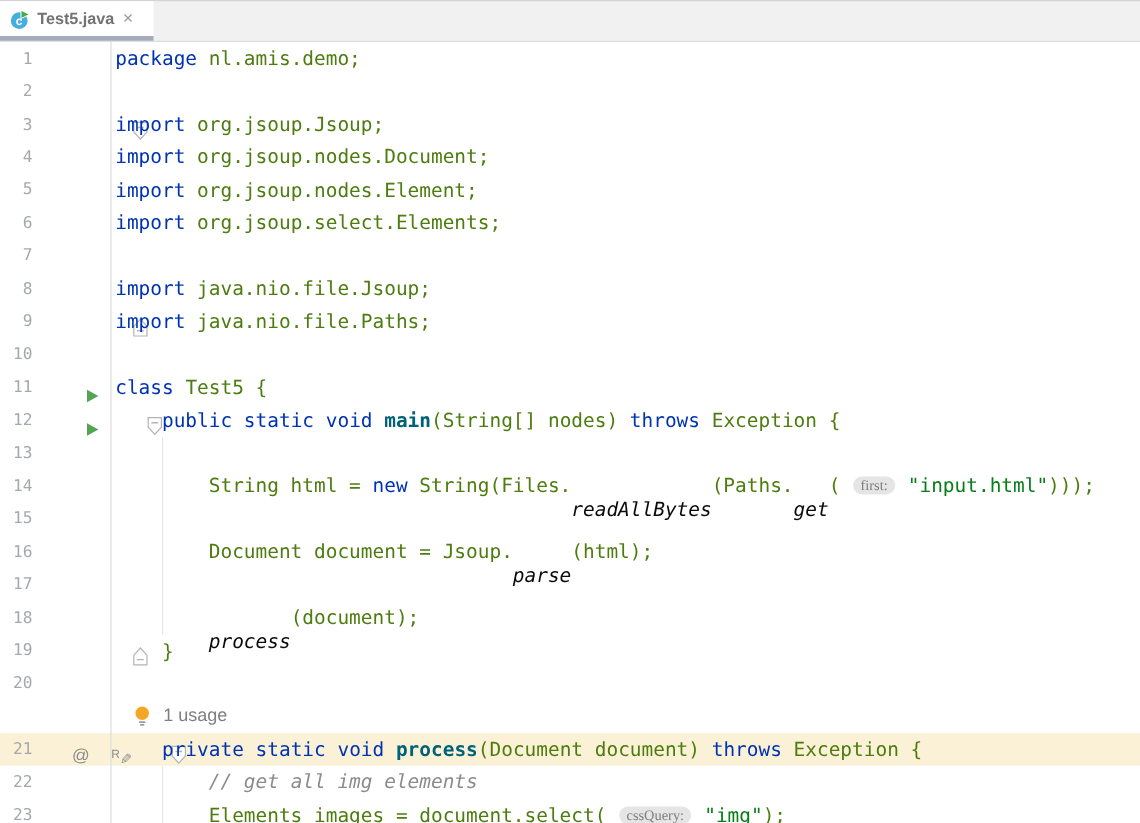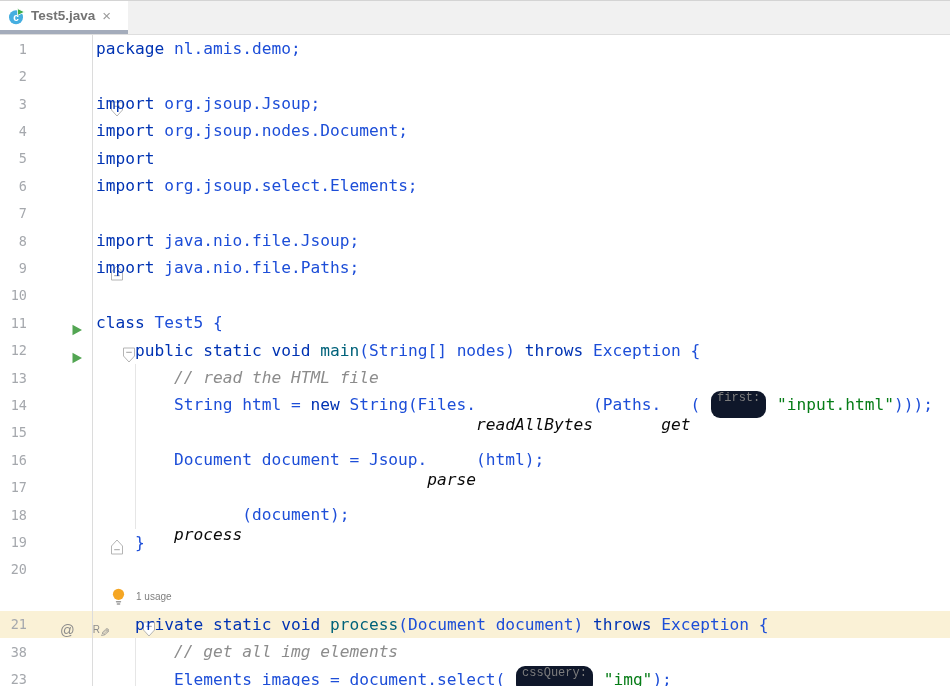--- a/index.html
+++ b/index.html
@@ -42,30 +42,30 @@
   .gic.run{left:44px;cursor:pointer;}
   .gic.fold{left:83px;cursor:pointer;}
   .gic.at{left:33px;font-size:14.5px;color:#8C8C8C;font-family:"Liberation Sans",sans-serif;}
   .gic.rn{left:51px;font-size:10px;color:#8C8C8C;font-family:"Liberation Sans",sans-serif;}
   .rn .pencil{font-size:12px;color:#8C8C8C;display:inline-block;transform:scaleX(-1) translateY(2px);}
   .code{flex:1;padding-left:3px;display:flex;align-items:center;min-width:0;}
   
   .kw{color:#0033B3;}
   .st{color:#067D17;}
   .cm{color:#8C8C8C;font-style:italic;}
-  .md{color:#00627A;}
+  .md{color:#00627A;font-weight:bold;}
   .ms{font-style:italic;margin-top:40px;}
-  .pl{color:#1d4ed8;}
+  .pl{color:#4d7c0f;}
   .hint{
-    background:#0f172a;color:#7D7D7D;border-radius:9px;padding:1px 6px 14px;
-    font-family:Liberation Mono, monospace;font-size:12px;line-height:1;
+    background:#e5e5e5;color:#7D7D7D;border-radius:9px;padding:1px 6px 2px;
+    font-family:Liberation Serif, serif;font-size:12px;line-height:1;
     display:inline-block;margin:0 1px;
   }
   .usage-wrap{display:flex;align-items:center;gap:10px;padding-left:15px;}
-  .usage-txt{font-size:10px;color:#7F7F7F;font-family:"Liberation Sans",sans-serif;text-align:center;}
+  .usage-txt{font-size:15px;color:#7F7F7F;font-family:"Liberation Sans",sans-serif;text-align:center;}
   .iguide{position:absolute;width:1px;background:#E6E6E6;left:135px;z-index:0;}
   .row *{position:relative;z-index:1;}
 </style>
 </head>
 <body>
 
 <div class="tabbar">
   <div class="tab">
     <span class="tab-icon">
       <svg width="17" height="17" viewBox="0 0 17 17">
@@ -84,54 +84,54 @@
   <div class="iguide" style="top:329px;height:165px;"></div>
   <div class="iguide" style="top:603px;height:48px;"></div>
   <div id="rows">
       <div class="row"><div class="gutter"><span class="ln">1</span></div><div class="code"><span class="kw">package</span><span class="pl"> nl.amis.demo;</span></div></div>
       <div class="row"><div class="gutter"><span class="ln">2</span></div><div class="code"></div></div>
       <div class="row"><div class="gutter"><span class="ln">3</span><span class="gic fold"><svg width="14" height="17" viewBox="0 0 14 17">
               <path d="M1.5 1.5 h11 v8 l-5.5 6 l-5.5 -6 Z" fill="#ffffff" stroke="#B4B4B4"></path>
               <line x1="4.2" y1="5.8" x2="9.8" y2="5.8" stroke="#B4B4B4" stroke-width="1.2"></line>
             </svg></span></div><div class="code"><span class="kw">import</span><span class="pl"> org.jsoup.Jsoup;</span></div></div>
       <div class="row"><div class="gutter"><span class="ln">4</span></div><div class="code"><span class="kw">import</span><span class="pl"> org.jsoup.nodes.Document;</span></div></div>
-      <div class="row"><div class="gutter"><span class="ln">5</span></div><div class="code"><span class="kw">import</span></div></div>
+      <div class="row"><div class="gutter"><span class="ln">5</span></div><div class="code"><span class="kw">import</span><span class="pl"> org.jsoup.nodes.Element;</span></div></div>
       <div class="row"><div class="gutter"><span class="ln">6</span></div><div class="code"><span class="kw">import</span><span class="pl"> org.jsoup.select.Elements;</span></div></div>
       <div class="row"><div class="gutter"><span class="ln">7</span></div><div class="code"></div></div>
       <div class="row"><div class="gutter"><span class="ln">8</span></div><div class="code"><span class="kw">import</span><span class="pl"> java.nio.file.Jsoup;</span></div></div>
       <div class="row"><div class="gutter"><span class="ln">9</span><span class="gic fold"><svg width="14" height="17" viewBox="0 0 14 17">
               <path d="M1.5 15.5 h11 v-8 l-5.5 -6 l-5.5 6 Z" fill="#ffffff" stroke="#B4B4B4"></path>
               <line x1="4.2" y1="11.2" x2="9.8" y2="11.2" stroke="#B4B4B4" stroke-width="1.2"></line>
             </svg></span></div><div class="code"><span class="kw">import</span><span class="pl"> java.nio.file.Paths;</span></div></div>
       <div class="row"><div class="gutter"><span class="ln">10</span></div><div class="code"></div></div>
       <div class="row"><div class="gutter"><span class="ln">11</span><span class="gic run"><svg width="12" height="12" viewBox="0 0 12 12">
               <path d="M1.5 0.8 L11 6 L1.5 11.2 Z" fill="#52A552"></path>
             </svg></span></div><div class="code"><span class="kw">class</span><span class="pl"> Test5 {</span></div></div>
       <div class="row"><div class="gutter"><span class="ln">12</span><span class="gic run"><svg width="12" height="12" viewBox="0 0 12 12">
               <path d="M1.5 0.8 L11 6 L1.5 11.2 Z" fill="#52A552"></path>
             </svg></span><span class="gic fold"><svg width="14" height="17" viewBox="0 0 14 17">
               <path d="M1.5 1.5 h11 v8 l-5.5 6 l-5.5 -6 Z" fill="#ffffff" stroke="#B4B4B4"></path>
               <line x1="4.2" y1="5.8" x2="9.8" y2="5.8" stroke="#B4B4B4" stroke-width="1.2"></line>
             </svg></span></div><div class="code"><span class="pl">    </span><span class="kw">public</span><span class="pl"> </span><span class="kw">static</span><span class="pl"> </span><span class="kw">void</span><span class="pl"> </span><span class="md">main</span><span class="pl">(String[] nodes) </span><span class="kw">throws</span><span class="pl"> Exception {</span></div></div>
-      <div class="row"><div class="gutter"><span class="ln">13</span></div><div class="code"><span class="pl">        </span><span class="cm">// read the HTML file</span></div></div>
+      <div class="row"><div class="gutter"><span class="ln">13</span></div><div class="code"><span class="pl">        </span></div></div>
       <div class="row"><div class="gutter"><span class="ln">14</span></div><div class="code"><span class="pl">        String html = </span><span class="kw">new</span><span class="pl"> String(Files.</span><span class="ms">readAllBytes</span><span class="pl">(Paths.</span><span class="ms">get</span><span class="pl">( </span><span class="hint">first:</span><span class="pl"> </span><span class="st">"input.html"</span><span class="pl">)));</span></div></div>
       <div class="row"><div class="gutter"><span class="ln">15</span></div><div class="code"><span class="pl">        </span></div></div>
       <div class="row"><div class="gutter"><span class="ln">16</span></div><div class="code"><span class="pl">        Document document = Jsoup.</span><span class="ms">parse</span><span class="pl">(html);</span></div></div>
       <div class="row"><div class="gutter"><span class="ln">17</span></div><div class="code"><span class="pl">        </span></div></div>
       <div class="row"><div class="gutter"><span class="ln">18</span></div><div class="code"><span class="pl">        </span><span class="ms">process</span><span class="pl">(document);</span></div></div>
       <div class="row"><div class="gutter"><span class="ln">19</span><span class="gic fold"><svg width="14" height="17" viewBox="0 0 14 17">
               <path d="M1.5 15.5 h11 v-8 l-5.5 -6 l-5.5 6 Z" fill="#ffffff" stroke="#B4B4B4"></path>
               <line x1="4.2" y1="11.2" x2="9.8" y2="11.2" stroke="#B4B4B4" stroke-width="1.2"></line>
             </svg></span></div><div class="code"><span class="pl">    }</span></div></div>
       <div class="row"><div class="gutter"><span class="ln">20</span></div><div class="code"></div></div>
       <div class="row"><div class="gutter"><span class="ln"></span></div><div class="code"><span class="usage-wrap"><span style="display: inline-flex;"><svg width="15" height="18" viewBox="0 0 15 18">
                 <circle cx="7.5" cy="6.3" r="5.6" fill="#F5A623"></circle>
                 <rect x="4.8" y="13" width="5.4" height="1.6" rx="0.8" fill="#9a9a9a"></rect>
                 <rect x="5.6" y="15.3" width="3.8" height="1.5" rx="0.75" fill="#9a9a9a"></rect>
               </svg></span><span class="usage-txt">1 usage</span></span></div></div>
       <div class="row caret"><div class="gutter"><span class="ln">21</span><span class="gic at">@</span><span class="gic rn"><span>R</span><span class="pencil">✎</span></span><span class="gic fold"><svg width="14" height="17" viewBox="0 0 14 17">
               <path d="M1.5 1.5 h11 v8 l-5.5 6 l-5.5 -6 Z" fill="#ffffff" stroke="#B4B4B4"></path>
               <line x1="4.2" y1="5.8" x2="9.8" y2="5.8" stroke="#B4B4B4" stroke-width="1.2"></line>
             </svg></span></div><div class="code"><span class="pl">    </span><span class="kw">private</span><span class="pl"> </span><span class="kw">static</span><span class="pl"> </span><span class="kw">void</span><span class="pl"> </span><span class="md">process</span><span class="pl">(Document document) </span><span class="kw">throws</span><span class="pl"> Exception {</span></div></div>
-      <div class="row"><div class="gutter"><span class="ln">38</span></div><div class="code"><span class="pl">        </span><span class="cm">// get all img elements</span></div></div>
+      <div class="row"><div class="gutter"><span class="ln">22</span></div><div class="code"><span class="pl">        </span><span class="cm">// get all img elements</span></div></div>
       <div class="row"><div class="gutter"><span class="ln">23</span></div><div class="code"><span class="pl">        Elements images = document.select( </span><span class="hint">cssQuery:</span><span class="pl"> </span><span class="st">"img"</span><span class="pl">);</span></div></div>
     </div>
 </div>
 
 </body></html>

